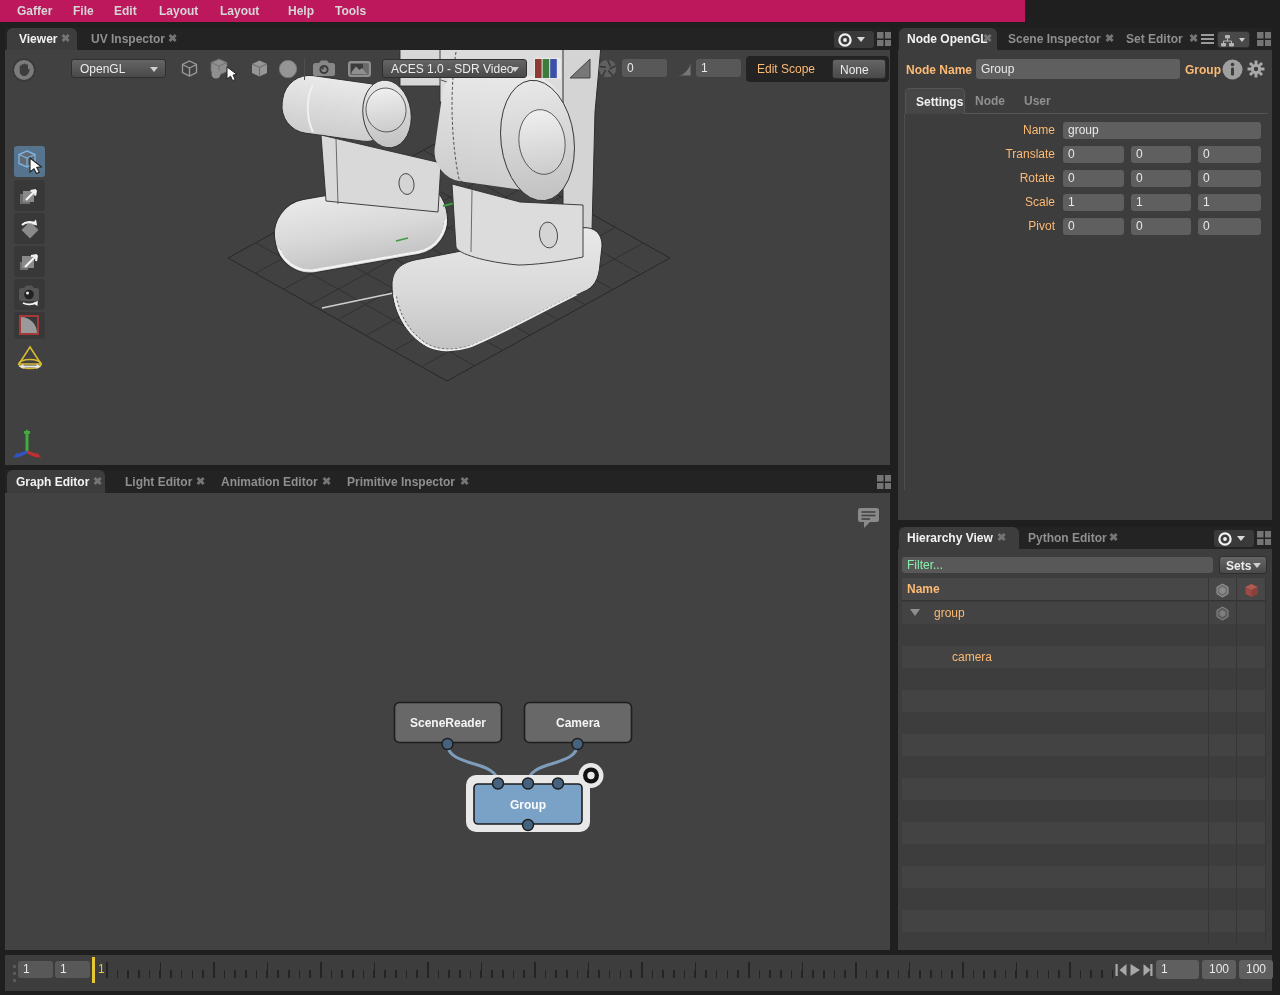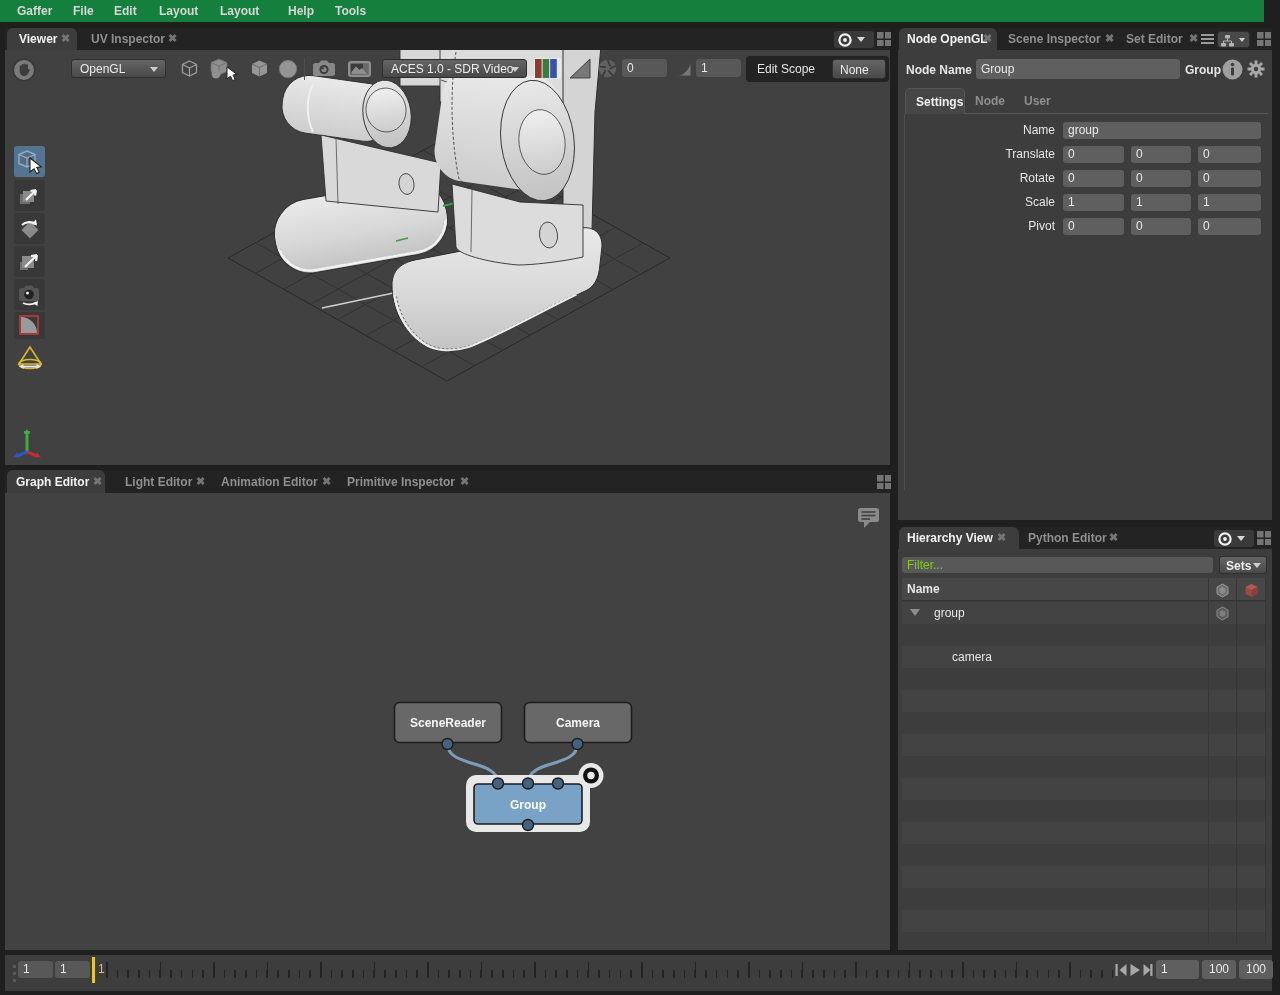--- a/index.html
+++ b/index.html
@@ -1,27 +1,27 @@
 <!DOCTYPE html>
 <html><head>
 <meta charset="utf-8">
 <style>
   * { margin:0; padding:0; box-sizing:border-box; }
   html,body { width:1280px; height:995px; overflow:hidden; }
   body { background:#1f1f1f; font-family:"Liberation Sans", sans-serif; position:relative; }
   .abs { position:absolute; }
-  .menubar { left:0; top:0; width:1264px; height:22px; background:#15803d; }
+  .menubar { left:0; top:0; width:1025px; height:22px; background:#be185d; }
   .menubar span { position:absolute; top:4px; font-size:12px; font-weight:bold; color:#d6d6d6; }
   .tabtxt { font-size:12px; font-weight:bold; color:#8f8f8f; white-space:nowrap; }
   .tabx { color:#757575; font-size:11px; font-weight:bold; }
   .tab-active { background:#3d3d3d; border-radius:6px 6px 0 0; color:#f2f2f2; }
   .panel { background:#3d3d3d; }
   .gfield { background:#5f5f5f; border-radius:3px; color:#e9e9e9; font-size:12px; line-height:17px; padding-left:5px; overflow:hidden; }
   .gbtn { background:linear-gradient(#656565,#494949); border-radius:3px; color:#ececec; font-size:12px; border:1px solid #2e2e2e; }
-  .lbl { color:#e5e5e5; font-size:12px; }
+  .lbl { color:#fdba74; font-size:12px; }
   .grid-ic { display:inline-block; width:14px; height:14px;
      background:
        linear-gradient(#757575,#757575) 0 0/6.5px 6.5px no-repeat,
        linear-gradient(#757575,#757575) 7.5px 0/6.5px 6.5px no-repeat,
        linear-gradient(#757575,#757575) 0 7.5px/6.5px 6.5px no-repeat,
        linear-gradient(#757575,#757575) 7.5px 7.5px/6.5px 6.5px no-repeat; }
 </style>
 </head>
 <body>
 
@@ -428,21 +428,21 @@
   <span class="tabx abs" style="left:211px; top:4px;">✖</span>
   <div class="abs" style="left:316px; top:3px; width:40px; height:17px; background:#3a3a3a; border-radius:3px;"></div>
   <svg class="abs" style="left:320px; top:5px;" width="14" height="14" viewBox="0 0 14 14">
     <circle cx="7" cy="7" r="5.6" fill="none" stroke="#f2f2f2" stroke-width="2.2"></circle>
     <circle cx="7" cy="7" r="1.9" fill="#f2f2f2"></circle>
   </svg>
   <div class="abs" style="left:339px; top:9px; width:0; height:0; border-left:4.5px solid transparent; border-right:4.5px solid transparent; border-top:5.5px solid #d8d8d8;"></div>
   <span class="grid-ic abs" style="left:359px; top:4px;"></span>
 </div>
 <div class="abs panel" style="left:898px; top:549px; width:374px; height:401px;" id="hierarchy">
-  <div class="abs gfield" style="left:4px; top:8px; width:311px; height:16px; line-height:16px; color:#84cc16; background:#585858;">Filter...</div>
+  <div class="abs gfield" style="left:4px; top:8px; width:311px; height:16px; line-height:16px; color:#86efac; background:#585858;">Filter...</div>
   <div class="abs gbtn" style="left:321px; top:7px; width:48px; height:18px;">
     <span style="position:absolute; left:6px; top:2px; font-weight:bold; color:#ececec;">Sets</span>
     <span style="position:absolute; right:5px; top:6px; width:0; height:0; border-left:4px solid transparent; border-right:4px solid transparent; border-top:5px solid #cfcfcf;"></span>
   </div>
 
   <div class="abs" style="left:4px; top:29px; width:364px; height:365px; overflow:hidden;">
     <div class="abs" style="left:0; top:0; width:364px; height:23px; background:#474747; border-bottom:1px solid #333;">
       <span class="lbl" style="position:absolute; left:5px; top:4px; font-weight:bold;">Name</span>
     </div>
     <div class="abs" style="left:0;top:24px;width:364px;height:22px;background:#434343;">

